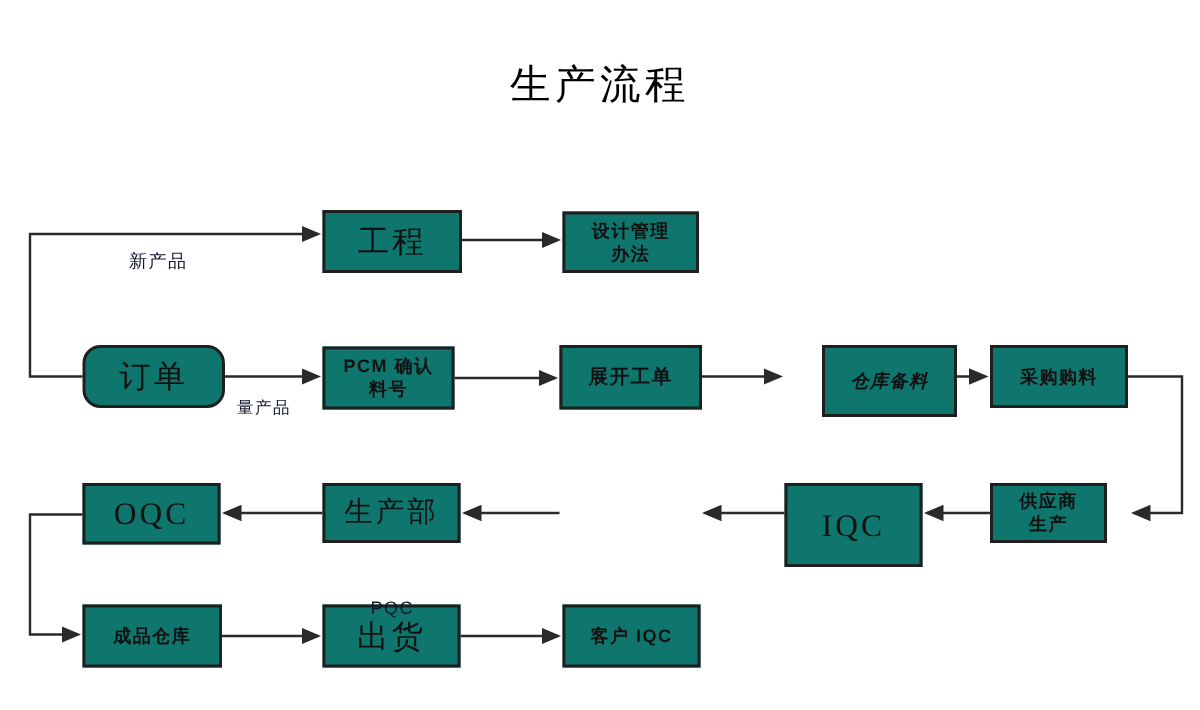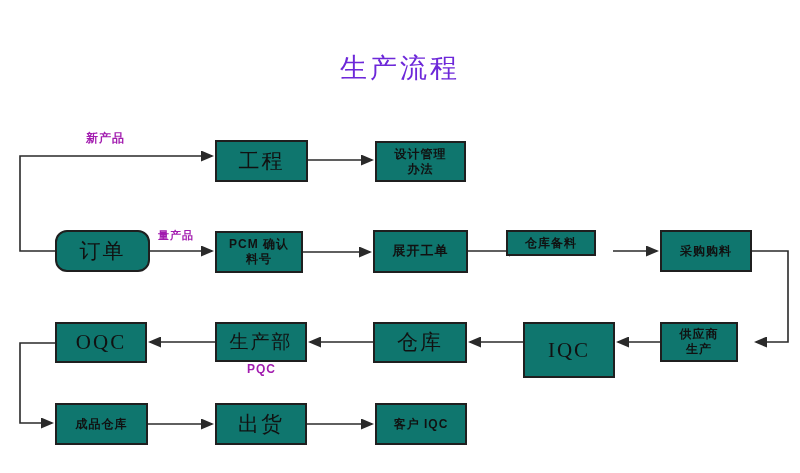--- a/index.html
+++ b/index.html
@@ -11,28 +11,28 @@
     position: relative;
     width: 800px;
     height: 473px;
     background: #ffffff;
     font-family: "Liberation Sans", "DejaVu Sans", sans-serif;
     color: #111111;
     overflow: hidden;
   }
   .page-title {
     position: absolute;
-    top: 50px;
+    top: 38px;
     left: 0;
     width: 100%;
     text-align: center;
     font-size: 27px;
     font-weight: 500;
     letter-spacing: 3px;
-    color: #6d28d9;
+    color: #000000;
   }
   #edges {
     position: absolute;
     top: 0;
     left: 0;
     width: 800px;
     height: 473px;
   }
   .node {
     position: absolute;
@@ -53,23 +53,24 @@
     letter-spacing: 2px;
   }
   .node-sm {
     font-size: 12px;
     font-weight: 700;
     letter-spacing: 1px;
   }
   .edge-label {
     position: absolute;
     font-size: 12px;
-    font-weight: 700;
-    color: #a21caf;
+    font-weight: 400;
+    color: #0f172a;
     letter-spacing: 1px;
+    margin-top: 36px;
   }
 </style>
 </head>
 <body>
 
 <div id="canvas">
 
   <div class="page-title">生产流程</div>
 
   <svg id="edges" viewBox="0 0 800 473" xmlns="http://www.w3.org/2000/svg">
@@ -97,26 +98,25 @@
   </svg>
 
   <div class="node node-lg" style="left:215px; top:140px; width:93px; height:42px;">工程</div>
   <div class="node node-sm" style="left:375px; top:141px; width:91px; height:41px;">设计管理
 办法</div>
 
   <div class="node node-lg" style="left:55px; top:230px; width:95px; height:42px;border-radius:12px;">订单</div>
   <div class="node node-sm" style="left:215px; top:231px; width:88px; height:42px;">PCM 确认
 料号</div>
   <div class="node node-sm" style="left:373px; top:230px; width:95px; height:43px; font-size:13px;">展开工单</div>
-  <div class="node node-sm" style="left:506px; top:230px; width:90px; height:26px;">仓库备料</div>
+  <div class="node node-sm" style="left:548px; top:230px; width:90px; height:48px;font-style:italic;">仓库备料</div>
   <div class="node node-sm" style="left:660px; top:230px; width:92px; height:42px;">采购购料</div>
 
   <div class="node node-lg" style="left:55px; top:322px; width:92px; height:41px;">OQC</div>
   <div class="node node-lg" style="left:215px; top:322px; width:92px; height:40px; font-size:19px;">生产部</div>
-  <div class="node node-lg" style="left:373px; top:322px; width:94px; height:41px;">仓库</div>
   <div class="node node-lg" style="left:523px; top:322px; width:92px; height:56px;">IQC</div>
   <div class="node node-sm" style="left:660px; top:322px; width:78px; height:40px;">供应商
 生产</div>
 
   <div class="node node-sm" style="left:55px; top:403px; width:93px; height:42px;">成品仓库</div>
   <div class="node node-lg" style="left:215px; top:403px; width:92px; height:42px;">出货</div>
   <div class="node node-sm" style="left:375px; top:403px; width:92px; height:42px;">客户 IQC</div>
 
   <div class="edge-label" style="left:86px; top:130px;">新产品</div>
   <div class="edge-label" style="left:158px; top:228px; font-size:11px;">量产品</div>

